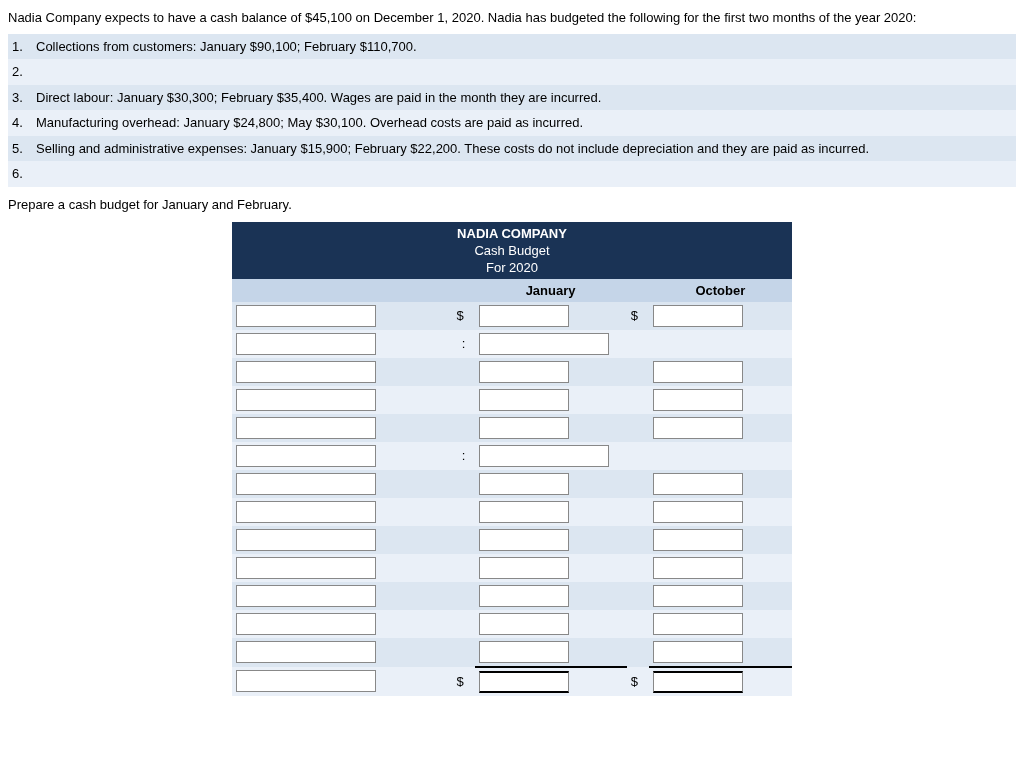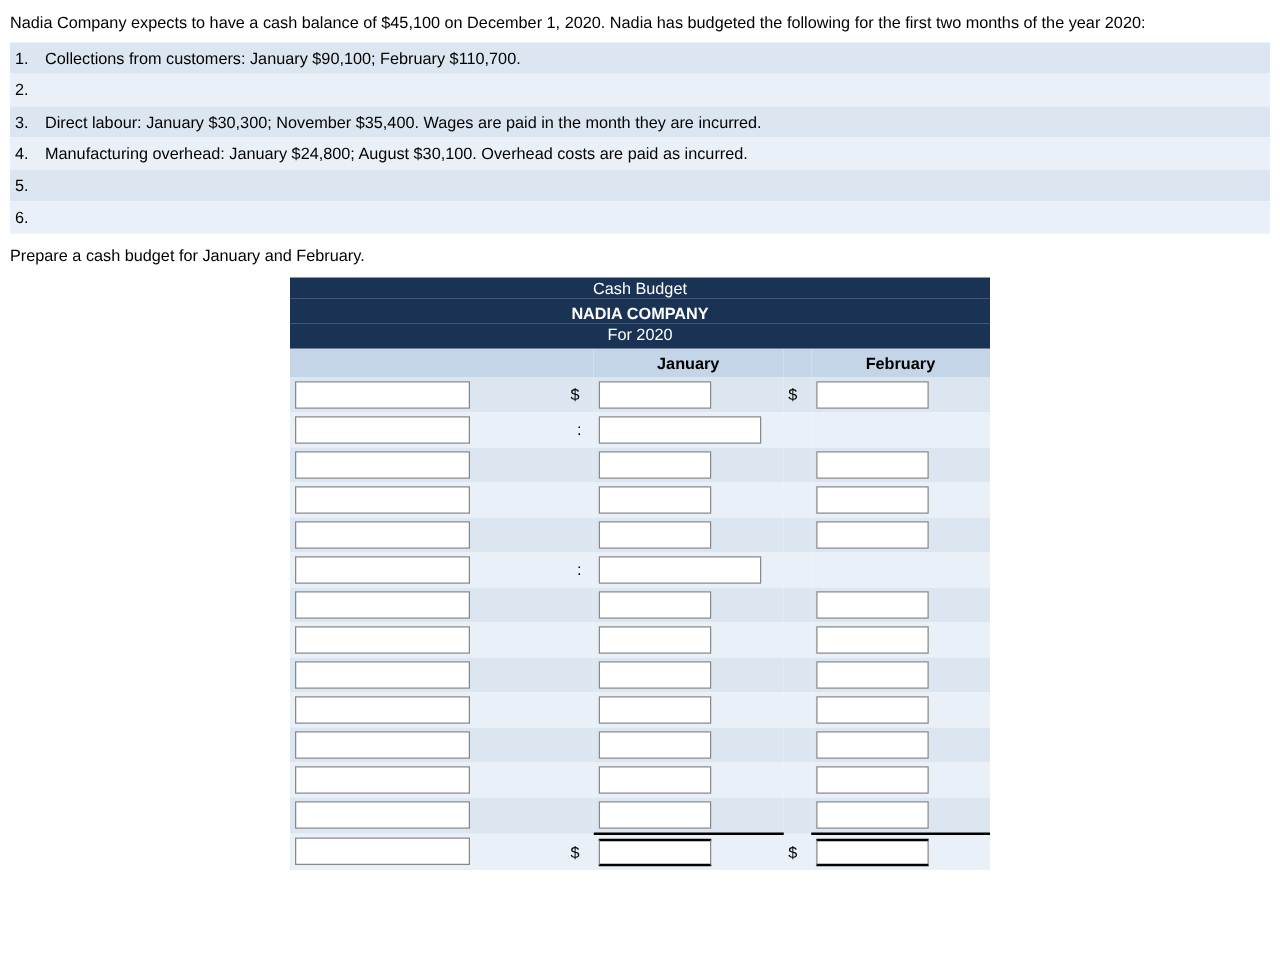--- a/index.html
+++ b/index.html
@@ -148,61 +148,62 @@
 <ol class="numbered-list">
   <li>
     <span class="list-num">1.</span>
     <span>Collections from customers: January $90,100; February $110,700.</span>
   </li>
   <li>
     <span class="list-num">2.</span>
   </li>
   <li>
     <span class="list-num">3.</span>
-    <span>Direct labour: January $30,300; November $35,400. Wages are paid in the month they are incurred.</span>
+    <span>Direct labour: January $30,300; February $35,400. Wages are paid in the month they are incurred.</span>
   </li>
   <li>
     <span class="list-num">4.</span>
-    <span>Manufacturing overhead: January $24,800; August $30,100. Overhead costs are paid as incurred.</span>
+    <span>Manufacturing overhead: January $24,800; May $30,100. Overhead costs are paid as incurred.</span>
   </li>
   <li>
     <span class="list-num">5.</span>
+    <span>Selling and administrative expenses: January $15,900; February $22,200. These costs do not include depreciation and they are paid as incurred.</span>
   </li>
   <li>
     <span class="list-num">6.</span>
   </li>
 </ol>
 
 <p class="prepare-text">Prepare a cash budget for January and February.</p>
 
 <div class="budget-wrapper">
   <table class="budget-table">
     <colgroup>
       <col style="width:200px">
       <col style="width:20px">
       <col style="width:130px">
       <col style="width:20px">
       <col style="width:130px">
     </colgroup>
 
     <thead>
       <tr>
+        <td colspan="5" class="header-company">NADIA COMPANY</td>
+      </tr>
+      <tr>
         <td colspan="5" class="header-sub">Cash Budget</td>
-      </tr>
-      <tr>
-        <td colspan="5" class="header-company">NADIA COMPANY</td>
       </tr>
       <tr>
         <td colspan="5" class="header-sub-last">For 2020</td>
       </tr>
       <tr class="col-header-row">
         <td colspan="2"></td>
         <td>January</td>
         <td></td>
-        <td>February</td>
+        <td>October</td>
       </tr>
     </thead>
     <tbody>
 
       <tr class="data-row">
         <td>
           <input type="text" class="input-label" style="">
         </td>
         <td class="dollar-sign">$</td>
         <td>

